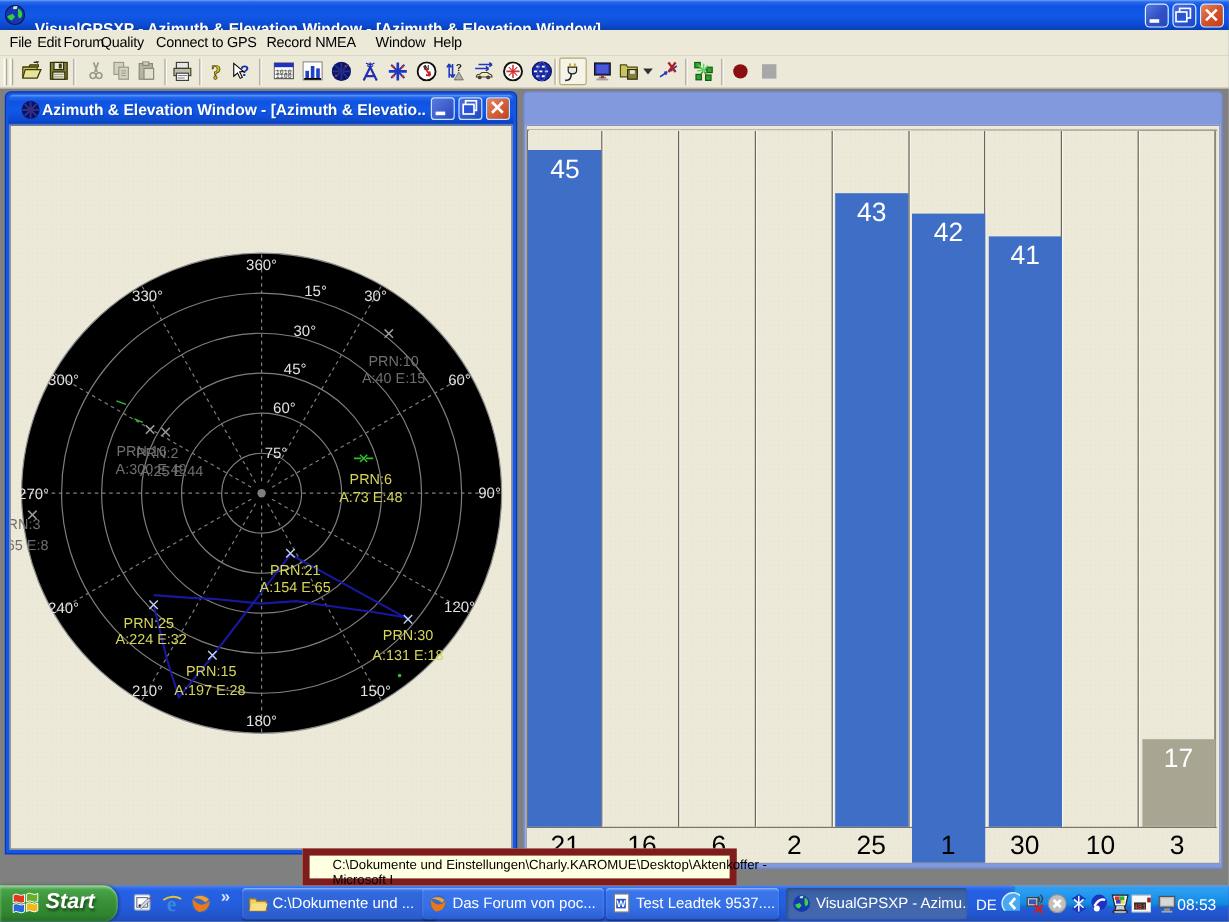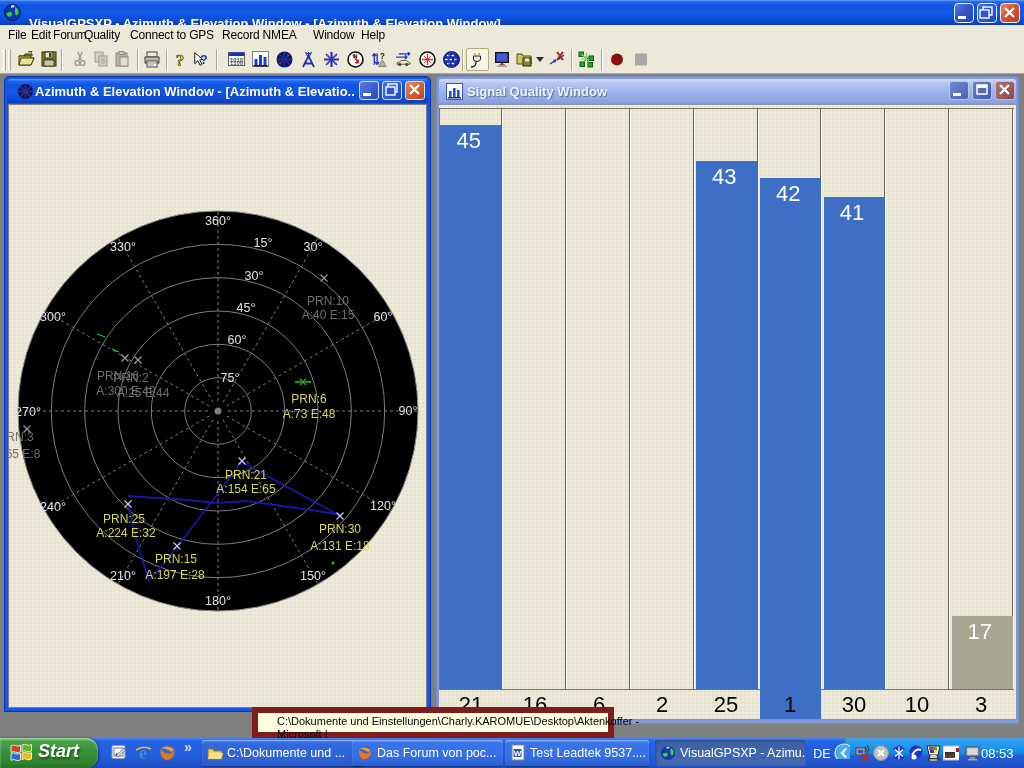--- a/index.html
+++ b/index.html
@@ -35,21 +35,21 @@
 #rwin .tbar{position:absolute;left:2px;top:2px;right:2px;height:24px;border-radius:3px 3px 0 0;
  background:linear-gradient(180deg,#d4def8 0%,#b4c6f2 18%,#9fb4ea 50%,#93a9e2 82%,#8ba0dc 100%);}
 #rwin .content{position:absolute;left:1px;top:27px;right:1px;bottom:3px;background:#ece9d8;
  border:1px solid #8895b8;overflow:hidden;
  background-image:radial-gradient(#e4e0ce 0.7px,transparent 0.8px);background-size:4px 4px;}
 .wtext{position:absolute;left:28px;top:5px;max-width:320px;overflow:hidden;color:#fff;font-weight:bold;font-size:13px;white-space:nowrap;text-shadow:1px 1px 1px rgba(20,50,120,0.5);}
 .capbtn2{position:absolute;top:2px;width:20px;height:19px;border-radius:3px;border:1px solid #cfe0f8;}
 
 #chart{position:absolute;left:0px;top:3px;width:575px;height:582px;border:1px solid #787468;}
 .col{position:absolute;top:0;height:580px;border-right:1px solid #6a665c;box-shadow:1px 0 0 #f8f6ee;}
-.bar{position:absolute;background:#3e6ec6;color:#fff;font-size:22px;padding-top:3px;padding-left:16px;}
+.bar{position:absolute;background:#3e6ec6;color:#fff;font-size:22px;text-align:center;padding-top:3px;}
 .bar.gray{background:#a9a593;}
 .xlab{position:absolute;top:587px;width:64px;text-align:center;font-size:22px;color:#000;}
 
 #tooltip{left:252px;top:707px;width:362px;height:31px;background:#ffffe1;border:6px solid #7f1d1d;
  font-size:11px;color:#000;padding:2px 19px;line-height:13px;z-index:50;white-space:nowrap;}
 
 #taskbar{left:0;top:738px;width:1024px;height:30px;
  background:linear-gradient(180deg,#4985f5 0%,#2d67e9 9%,#2460e4 18%,#245edc 55%,#1f51c7 92%,#1c49b8 100%);}
 #startbtn{position:absolute;left:0;top:0;width:98px;height:30px;border-radius:0 12px 12px 0;
  background:linear-gradient(180deg,#7bc27b 0%,#48a348 12%,#389038 45%,#2f852f 80%,#256f25 100%);
@@ -345,40 +345,20 @@
 <text x="167" y="458">PRN:15</text>
             <text x="166" y="474">A:197 E:28</text>
 <text x="331" y="428">PRN:30</text>
             <text x="331" y="445">A:131 E:18</text>
 </g>
 </svg>
       </div>
   </div>
 
   <div class="abs" id="rwin">
-    <div class="tbar">
-      <svg class="abs" style="left:7px;top:4px" width="17" height="17" viewBox="0 0 17 17">
-        <rect x="0.5" y="0.5" width="16" height="16" fill="#fff" stroke="#3858c8"></rect>
-        <rect x="3" y="8" width="2.6" height="6" fill="#2850c0"></rect>
-        <rect x="7" y="5" width="2.6" height="9" fill="#2850c0"></rect>
-        <rect x="11" y="7" width="2.6" height="7" fill="#2850c0"></rect>
-        <rect x="2" y="14" width="13" height="1.5" fill="#203878"></rect>
-      </svg>
-      <div class="wtext" style="color:#eef2fa">Signal Quality Window</div>
-      <div class="capbtn2" style="left:510px;border-color:#b8c8ec;background:linear-gradient(135deg,#7288cc,#4a60b4)"><svg width="18" height="17">
-            <rect x="3" y="11" width="8" height="3" fill="#fff"></rect>
-          </svg></div>
-      <div class="capbtn2" style="left:533px;border-color:#b8c8ec;background:linear-gradient(135deg,#6a80cc,#4258b0)"><svg width="18" height="17">
-            <rect x="4" y="3" width="10" height="9" fill="none" stroke="#fff" stroke-width="1.5"></rect>
-            <rect x="4" y="3" width="10" height="3" fill="#fff"></rect>
-          </svg></div>
-      <div class="capbtn2" style="left:556px;border-color:#c8b8c8;background:linear-gradient(135deg,#b07070,#8c4848)"><svg width="18" height="17">
-            <path d="M4 3 L13 12 M13 3 L4 12" stroke="#fff" stroke-width="2.2"></path>
-          </svg></div>
-    </div>
     <div class="content">
 <div id="chart">
 <div class="col" style="left:0px;width:61.9px"></div>
 <div class="col" style="left:0px;width:125.8px"></div>
 <div class="col" style="left:0px;width:189.7px"></div>
 <div class="col" style="left:0px;width:253.6px"></div>
 <div class="col" style="left:0px;width:317.5px"></div>
 <div class="col" style="left:0px;width:381.4px"></div>
 <div class="col" style="left:0px;width:445.3px"></div>
 <div class="col" style="left:0px;width:509.2px"></div>

